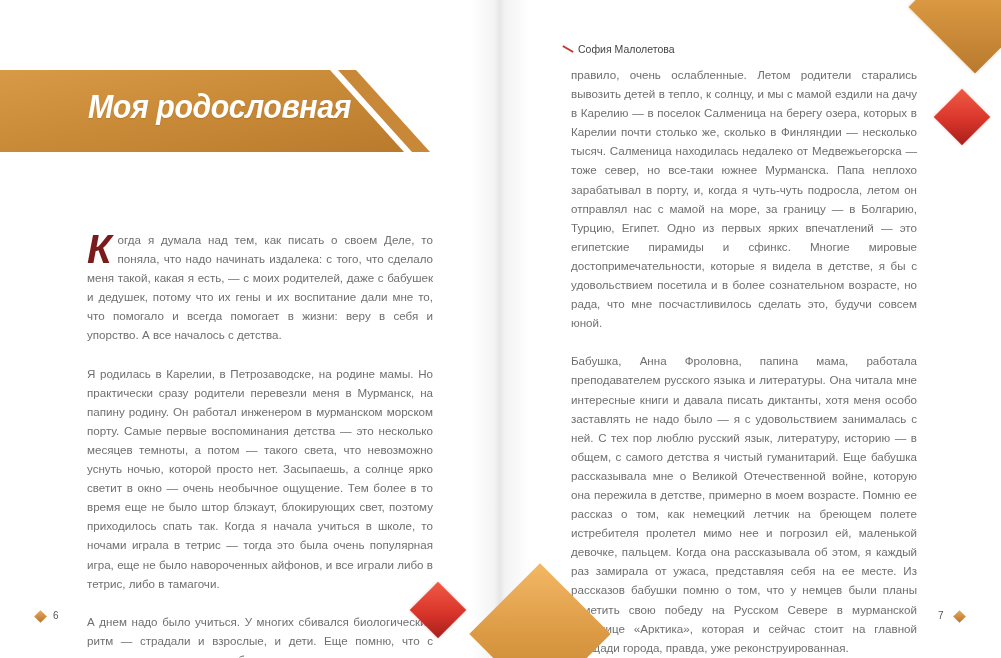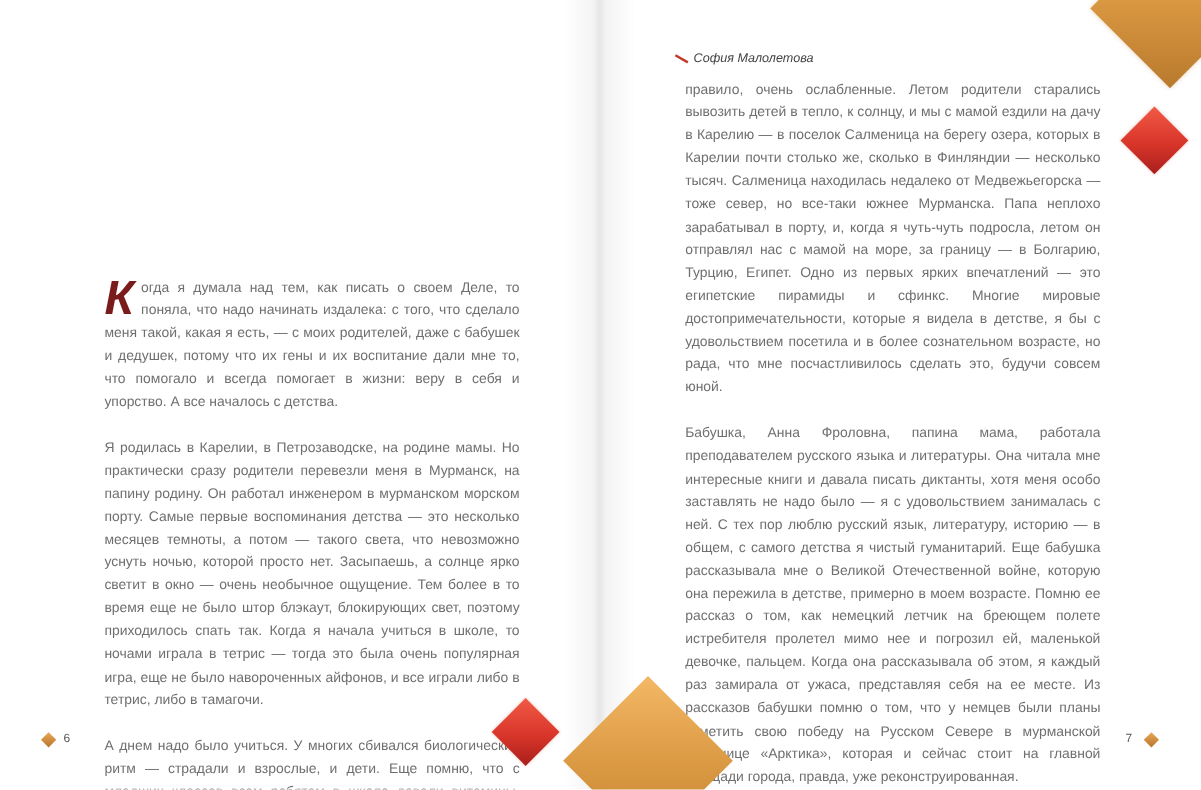--- a/index.html
+++ b/index.html
@@ -36,21 +36,21 @@
   .right-col { left: 571px; top: 65px; width: 346px; }
 
   .dropcap {
     float: left; font-family: "Liberation Sans", sans-serif; font-weight: bold; font-style: italic;
     font-size: 40px; line-height: 34px; color: #7a1c1c; margin: 2px 6px 0 0;
   }
   .author-mark {
     position: absolute; left: 562px; top: 48px; width: 12px; height: 2px;
     background: #c0392b; transform: rotate(30deg);
   }
-  .author-text { position: absolute; left: 578px; top: 43px; font-size: 10.5px; font-style: italic; color: #444; }
+  .author-text { position: absolute; left: 578px; top: 43px; font-size: 10.5px; color: #444; }
 
   .page-num {
     position: absolute; font-size: 10px; color: #555;
   }
   .pn-left { left: 53px; top: 610px; }
   .pn-right { left: 938px; top: 610px; }
   .pn-diamond {
     position: absolute; width: 9px; height: 9px; transform: rotate(45deg);
     background: linear-gradient(135deg, #e9a85a, #b8742b);
   }
@@ -77,20 +77,34 @@
     left: 490px; top: 584px; width: 100px; height: 100px;
     background: linear-gradient(135deg, #f3b866 0%, #dc9a44 50%, #c2832f 100%);
   }
 </style>
 </head>
 <body>
 
 <div class="spread">
   <div class="spine"></div>
 
+  <div class="banner">
+    <svg width="432" height="82" viewBox="0 0 432 82">
+      <defs>
+        <linearGradient id="bg1" x1="0" y1="0" x2="1" y2="1">
+          <stop offset="0" stop-color="#d99a48"></stop>
+          <stop offset="0.5" stop-color="#c98a38"></stop>
+          <stop offset="1" stop-color="#b97a2c"></stop>
+        </linearGradient>
+      </defs>
+      <polygon points="0,0 330,0 404,82 0,82" fill="url(#bg1)"></polygon>
+      <polygon points="338,0 356,0 430,82 412,82" fill="#c98838"></polygon>
+    </svg>
+    <div class="banner-title">Моя родословная</div>
+  </div>
 
   <div class="author-mark"></div>
   <div class="author-text">София Малолетова</div>
 
   <div class="text-col left-col">
     <p><span class="dropcap">К</span><span>огда я думала над тем, как писать о своем Деле, то поняла, что надо начинать издалека: с того, что сделало меня такой, какая я есть, — с моих родителей, даже с бабушек и дедушек, потому что их гены и их воспитание дали мне то, что помогало и всегда помогает в жизни: веру в себя и упорство. А все началось с детства.</span></p>
     <p>Я родилась в Карелии, в Петрозаводске, на родине мамы. Но практически сразу родители перевезли меня в Мурманск, на папину родину. Он работал инженером в мурманском морском порту. Самые первые воспоминания детства — это несколько месяцев темноты, а потом — такого света, что невозможно уснуть ночью, которой просто нет. Засыпаешь, а солнце ярко светит в окно — очень необычное ощущение. Тем более в то время еще не было штор блэкаут, блокирующих свет, поэтому приходилось спать так. Когда я начала учиться в школе, то ночами играла в тетрис — тогда это была очень популярная игра, еще не было навороченных айфонов, и все играли либо в тетрис, либо в тамагочи.</p>
     <p>А днем надо было учиться. У многих сбивался биологический ритм — страдали и взрослые, и дети. Еще помню, что с младших классов всем ребятам в школе давали витамины, маленькие шарики желтого цвета, полагаю, витамин С — северные дети, как</p>
   </div>
 

